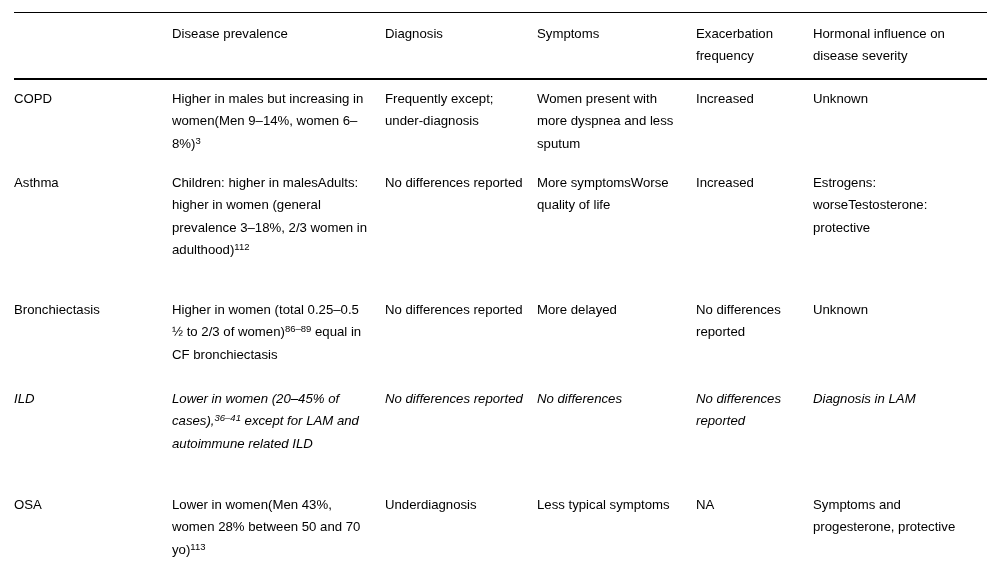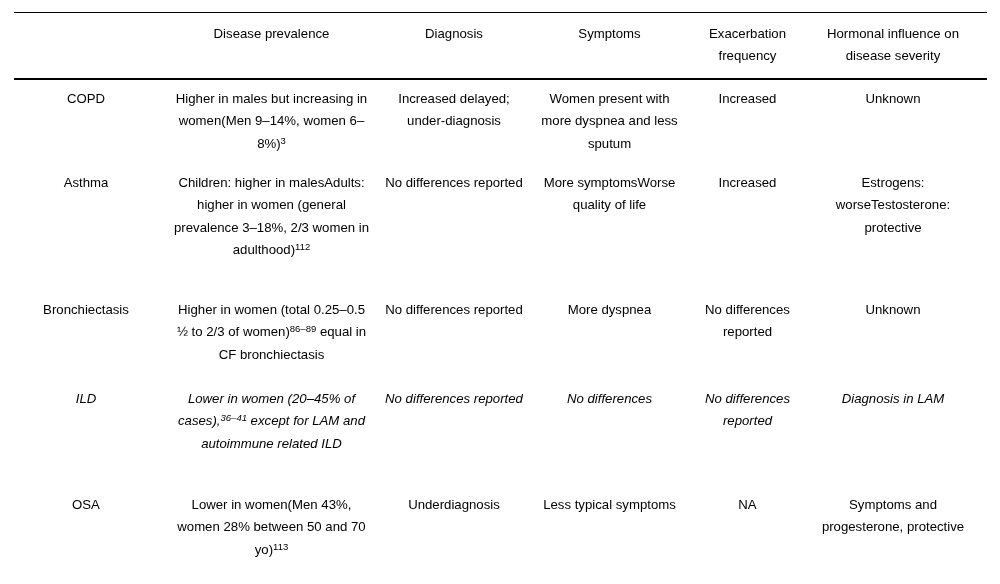--- a/index.html
+++ b/index.html
@@ -28,21 +28,21 @@
     border-collapse: collapse;
     table-layout: fixed;
     font-size: 13.2px;
     line-height: 22.4px;
     color: #000000;
   }
   table.data-table th,
   table.data-table td {
     padding: 0;
     margin: 0;
-    text-align: center;
+    text-align: left;
     vertical-align: top;
     font-weight: normal;
     background: transparent;
   }
   
   col.c-label  { width: 158px; }
   col.c-prev   { width: 213px; }
   col.c-diag   { width: 152px; }
   col.c-symp   { width: 159px; }
   col.c-exac   { width: 117px; }
@@ -128,21 +128,21 @@
     <tbody>
 
       <tr class="body-row" data-row="copd">
         <th>
           <span class="cell-text">COPD</span>
         </th>
         <td>
           <span class="cell-text"><span>Higher in males but increasing in women(Men 9–14%, women 6–8%)</span><sup>3</sup></span>
         </td>
         <td>
-          <span class="cell-text">Increased delayed; under-diagnosis</span>
+          <span class="cell-text">Frequently except; under-diagnosis</span>
         </td>
         <td>
           <span class="cell-text">Women present with more dyspnea and less sputum</span>
         </td>
         <td>
           <span class="cell-text">Increased</span>
         </td>
         <td>
           <span class="cell-text">Unknown</span>
         </td>
@@ -173,21 +173,21 @@
         <th>
           <span class="cell-text">Bronchiectasis</span>
         </th>
         <td>
           <span class="cell-text"><span>Higher in women (total 0.25–0.5 ½ to 2/3 of women)</span><sup>86–89</sup><span> equal in CF bronchiectasis</span></span>
         </td>
         <td>
           <span class="cell-text">No differences reported</span>
         </td>
         <td>
-          <span class="cell-text">More dyspnea</span>
+          <span class="cell-text">More delayed</span>
         </td>
         <td>
           <span class="cell-text">No differences reported</span>
         </td>
         <td>
           <span class="cell-text">Unknown</span>
         </td>
       </tr>
 
       <tr class="body-row" data-row="ild">

